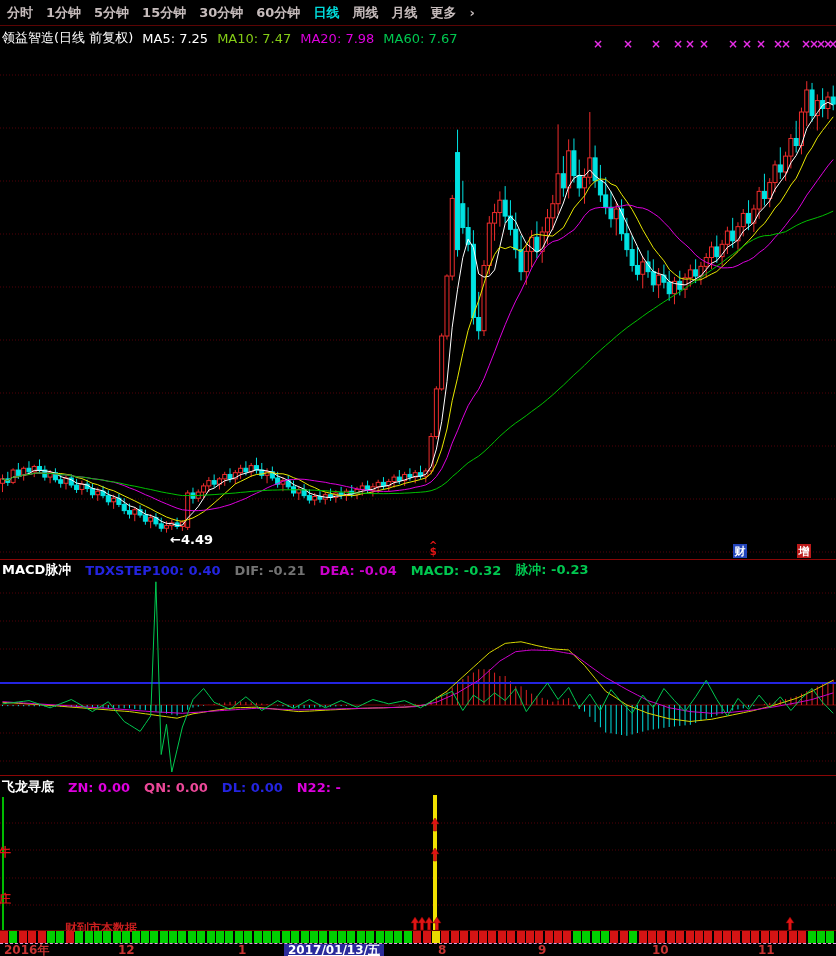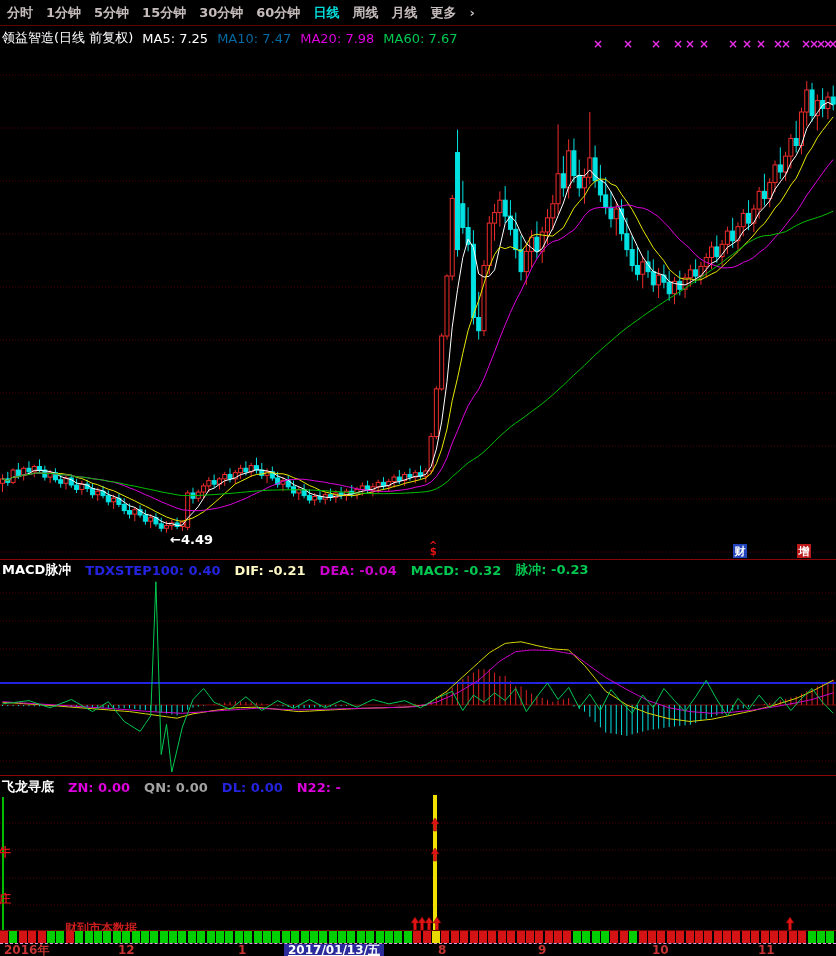--- a/index.html
+++ b/index.html
@@ -51,21 +51,21 @@
     <span class="nav-item active">日线</span>
     <span class="nav-item">周线</span>
     <span class="nav-item">月线</span>
     <span class="nav-item">更多</span>
     <span class="nav-item">›</span>
   </div>
 
 <div id="titlebar" class="abs">
   <span id="stock-title" style="color:#fff">领益智造(日线 前复权)</span>
 <span style="color: rgb(255, 255, 255);">MA5: 7.25</span>
-    <span style="color: #0369a1;">MA10: 7.47</span>
+    <span style="color: #84cc16;">MA10: 7.47</span>
     <span style="color: rgb(221, 0, 221);">MA20: 7.98</span>
     <span style="color: rgb(0, 200, 80);">MA60: 7.67</span>
   </div>
 
 <svg id="main-svg" class="abs" style="left:0;top:28px" width="836" height="530" viewBox="0 0 836 530">
     <line x1="0" y1="47" x2="836" y2="47" stroke="#520008" stroke-width="1" stroke-dasharray="1,2"></line>
     <line x1="0" y1="100" x2="836" y2="100" stroke="#520008" stroke-width="1" stroke-dasharray="1,2"></line>
     <line x1="0" y1="153" x2="836" y2="153" stroke="#520008" stroke-width="1" stroke-dasharray="1,2"></line>
     <line x1="0" y1="206" x2="836" y2="206" stroke="#520008" stroke-width="1" stroke-dasharray="1,2"></line>
     <line x1="0" y1="259" x2="836" y2="259" stroke="#520008" stroke-width="1" stroke-dasharray="1,2"></line>
@@ -419,21 +419,21 @@
 </div>
 <div id="badge-row" class="abs" style="left:0;top:544px;width:836px;height:14px">
     <div class="badge abs" style="left: 733px; background: rgb(34, 68, 187);">财</div>
     <div class="badge abs" style="left: 797px; background: rgb(187, 26, 26);">增</div>
   </div>
 <div class="hline abs" style="top:559px"></div>
 
 <div id="macd-row" class="ind-row abs" style="left:2px;top:561px">
     <span style="color: rgb(255, 255, 255);">MACD脉冲</span>
     <span style="color: rgb(36, 36, 224);">TDXSTEP100: 0.40</span>
-    <span style="color: #fef9c3;">DIF: -0.21</span>
+    <span style="color: #737373;">DIF: -0.21</span>
     <span style="color: rgb(204, 0, 204);">DEA: -0.04</span>
     <span style="color: rgb(0, 200, 80);">MACD: -0.32</span>
     <span style="color: rgb(0, 200, 80);">脉冲: -0.23</span>
   </div>
 
 <svg id="macd-svg" class="abs" style="left:0;top:578px" width="836" height="197" viewBox="0 0 836 197">
     <line x1="0" y1="15" x2="836" y2="15" stroke="#520008" stroke-width="1" stroke-dasharray="1,2"></line>
     <line x1="0" y1="43" x2="836" y2="43" stroke="#520008" stroke-width="1" stroke-dasharray="1,2"></line>
     <line x1="0" y1="71" x2="836" y2="71" stroke="#520008" stroke-width="1" stroke-dasharray="1,2"></line>
     <line x1="0" y1="155" x2="836" y2="155" stroke="#520008" stroke-width="1" stroke-dasharray="1,2"></line>
@@ -600,21 +600,21 @@
     <line x1="0" y1="105" x2="836" y2="105" stroke="#2424e0" stroke-width="2"></line>
     <polyline points="2.5,124.3 7.8,124.6 13.1,124.9 18.4,125.3 23.7,125.6 29.0,126.0 34.2,126.3 39.5,126.7 44.8,127.0 50.1,127.4 55.4,127.8 60.7,128.2 66.0,128.7 71.3,129.1 76.6,129.5 81.9,129.9 87.2,130.3 92.4,130.7 97.7,131.1 103.0,131.5 108.3,131.9 113.6,132.4 118.9,132.8 124.2,133.2 129.5,133.6 134.8,134.3 140.1,135.1 145.4,135.8 150.7,136.5 155.9,137.3 161.2,138.0 166.5,138.7 171.8,139.5 177.1,140.2 182.4,138.7 187.7,137.3 193.0,135.8 198.3,135.0 203.6,134.2 208.9,133.3 214.1,132.5 219.4,131.8 224.7,131.1 230.0,130.4 235.3,129.8 240.6,129.6 245.9,129.5 251.2,129.3 256.5,129.2 261.8,129.8 267.1,130.3 272.3,130.8 277.6,131.4 282.9,131.9 288.2,132.5 293.5,133.1 298.8,133.6 304.1,133.3 309.4,133.1 314.7,132.8 320.0,132.5 325.3,132.2 330.6,131.9 335.8,131.7 341.1,131.4 346.4,131.1 351.7,130.8 357.0,130.6 362.3,130.3 367.6,130.2 372.9,130.0 378.2,129.9 383.5,129.8 388.8,129.6 394.0,129.5 399.3,129.3 404.6,129.2 409.9,128.7 415.2,128.1 420.5,127.5 425.8,127.0 431.1,123.6 436.4,120.1 441.7,116.7 447.0,113.3 452.2,108.4 457.5,103.6 462.8,98.8 468.1,94.0 473.4,89.2 478.7,84.4 484.0,79.6 489.3,74.8 494.6,71.6 499.9,68.5 505.2,65.4 510.4,64.8 515.7,64.3 521.0,63.8 526.3,65.0 531.6,66.3 536.9,67.6 542.2,68.7 547.5,69.8 552.8,70.9 558.1,71.3 563.4,71.6 568.7,72.0 573.9,77.1 579.2,82.3 584.5,87.4 589.8,93.9 595.1,100.3 600.4,106.8 605.7,113.3 611.0,116.7 616.3,120.1 621.6,123.6 626.9,127.0 632.1,129.1 637.4,131.1 642.7,133.2 648.0,135.3 653.3,136.6 658.6,138.0 663.9,139.4 669.2,140.8 674.5,141.4 679.8,142.1 685.1,142.8 690.3,143.5 695.6,142.9 700.9,142.4 706.2,141.8 711.5,141.3 716.8,140.2 722.1,139.1 727.4,138.0 732.7,136.9 738.0,135.8 743.3,134.7 748.6,133.6 753.8,132.5 759.1,131.1 764.4,129.8 769.7,128.4 775.0,127.0 780.3,125.3 785.6,123.7 790.9,122.0 796.2,120.4 801.5,118.0 806.8,115.6 812.0,113.3 817.3,110.5 822.6,107.8 827.9,105.0 833.2,102.3 " fill="none" stroke="#d6d600" stroke-width="1"></polyline>
     <polyline points="2.5,123.7 7.8,124.0 13.1,124.4 18.4,124.7 23.7,125.0 29.0,125.3 34.2,125.7 39.5,126.0 44.8,126.3 50.1,126.7 55.4,127.0 60.7,127.3 66.0,127.7 71.3,128.0 76.6,128.3 81.9,128.7 87.2,129.0 92.4,129.3 97.7,129.6 103.0,130.0 108.3,130.3 113.6,130.7 118.9,131.1 124.2,131.5 129.5,131.9 134.8,132.4 140.1,132.8 145.4,133.2 150.7,133.6 155.9,133.9 161.2,134.2 166.5,134.4 171.8,134.7 177.1,135.0 182.4,135.3 187.7,134.9 193.0,134.5 198.3,134.2 203.6,133.8 208.9,133.4 214.1,133.1 219.4,132.7 224.7,132.4 230.0,132.0 235.3,131.7 240.6,131.3 245.9,131.0 251.2,130.6 256.5,130.3 261.8,130.5 267.1,130.7 272.3,130.9 277.6,131.1 282.9,131.3 288.2,131.5 293.5,131.7 298.8,131.9 304.1,131.8 309.4,131.7 314.7,131.5 320.0,131.4 325.3,131.3 330.6,131.1 335.8,131.0 341.1,130.8 346.4,130.7 351.7,130.6 357.0,130.4 362.3,130.3 367.6,130.2 372.9,130.0 378.2,129.9 383.5,129.8 388.8,129.6 394.0,129.4 399.3,129.2 404.6,129.0 409.9,128.8 415.2,128.7 420.5,127.5 425.8,126.5 431.1,125.3 436.4,124.3 441.7,121.9 447.0,119.6 452.2,117.2 457.5,114.9 462.8,111.7 468.1,108.6 473.4,105.4 478.7,102.3 484.0,97.4 489.3,92.6 494.6,87.8 499.9,83.0 505.2,79.9 510.4,76.8 515.7,73.7 521.0,73.1 526.3,72.5 531.6,72.0 536.9,72.1 542.2,72.3 547.5,72.4 552.8,72.5 558.1,73.5 563.4,74.5 568.7,75.4 573.9,76.4 579.2,80.3 584.5,84.1 589.8,88.0 595.1,91.8 600.4,95.6 605.7,99.5 611.0,102.5 616.3,105.5 621.6,108.6 626.9,111.6 632.1,114.3 637.4,117.1 642.7,119.8 648.0,122.6 653.3,124.4 658.6,126.2 663.9,128.0 669.2,129.8 674.5,130.7 679.8,131.7 685.1,132.6 690.3,133.6 695.6,134.0 700.9,134.4 706.2,134.8 711.5,135.3 716.8,135.0 722.1,134.7 727.4,134.4 732.7,134.2 738.0,133.6 743.3,133.1 748.6,132.5 753.8,131.9 759.1,131.1 764.4,130.3 769.7,129.5 775.0,128.7 780.3,127.7 785.6,126.7 790.9,125.8 796.2,124.8 801.5,123.7 806.8,122.6 812.0,121.5 817.3,119.8 822.6,118.2 827.9,116.5 833.2,114.9 " fill="none" stroke="#cc00cc" stroke-width="1"></polyline>
     <polyline points="2.5,125.9 7.8,125.2 13.1,124.6 18.4,123.9 23.7,123.3 29.0,122.6 34.2,124.4 39.5,126.2 44.8,128.0 50.1,129.8 55.4,127.7 60.7,125.6 66.0,123.6 71.3,121.5 76.6,124.5 81.9,127.5 87.2,130.6 92.4,133.6 97.7,130.3 103.0,127.0 108.3,123.7 113.6,130.3 118.9,136.9 124.2,143.5 129.5,146.8 134.8,150.1 140.1,153.4 145.4,145.7 150.7,138.0 155.9,3.8 161.2,176.5 166.5,146.3 171.8,194.0 177.1,171.6 182.4,149.0 187.7,135.3 193.0,121.5 198.3,116.0 203.6,110.5 208.9,117.4 214.1,124.3 219.4,126.6 224.7,129.0 230.0,131.4 235.3,127.2 240.6,123.0 245.9,118.8 251.2,123.3 256.5,127.9 261.8,132.5 267.1,129.2 272.3,125.9 277.6,122.6 282.9,125.2 288.2,127.7 293.5,130.3 298.8,127.4 304.1,124.4 309.4,121.5 314.7,124.3 320.0,127.0 325.3,129.8 330.6,127.4 335.8,125.0 341.1,122.6 346.4,124.8 351.7,127.0 357.0,129.2 362.3,126.6 367.6,124.1 372.9,121.5 378.2,123.0 383.5,124.4 388.8,125.9 394.0,124.8 399.3,123.7 404.6,122.6 409.9,125.0 415.2,127.4 420.5,129.8 425.8,126.6 431.1,123.5 436.4,120.4 441.7,118.0 447.0,115.6 452.2,113.3 457.5,122.9 462.8,132.5 468.1,124.8 473.4,117.1 478.7,120.7 484.0,124.3 489.3,119.6 494.6,114.9 499.9,118.8 505.2,122.6 510.4,116.5 515.7,110.5 521.0,122.0 526.3,133.6 531.6,126.2 536.9,118.8 542.2,111.9 547.5,105.0 552.8,113.3 558.1,121.5 563.4,115.5 568.7,109.4 573.9,119.6 579.2,129.8 584.5,122.9 589.8,116.0 595.1,124.3 600.4,132.5 605.7,122.0 611.0,111.6 616.3,117.9 621.6,124.3 626.9,129.8 632.1,135.3 637.4,126.2 642.7,117.1 648.0,123.4 653.3,129.8 658.6,120.1 663.9,110.5 669.2,116.5 674.5,122.6 679.8,128.1 685.1,133.6 690.3,126.2 695.6,118.8 700.9,110.5 706.2,102.3 711.5,111.9 716.8,121.5 722.1,129.8 727.4,138.0 732.7,129.2 738.0,120.4 743.3,125.9 748.6,131.4 753.8,124.3 759.1,117.1 764.4,123.4 769.7,129.8 775.0,124.3 780.3,118.8 785.6,125.6 790.9,132.5 796.2,126.5 801.5,120.4 806.8,115.5 812.0,110.5 817.3,117.4 822.6,124.3 827.9,129.8 833.2,135.3 " fill="none" stroke="#00c850" stroke-width="1"></polyline>
   </svg>
 <div class="hline abs" style="top:775px"></div>
 
 <div id="dragon-row" class="ind-row abs" style="left:2px;top:778px">
     <span style="color: rgb(255, 255, 255);">飞龙寻底</span>
     <span style="color: rgb(221, 0, 221);">ZN: 0.00</span>
-    <span style="color: #a3a3a3;">QN: 0.00</span>
+    <span style="color: #ec4899;">QN: 0.00</span>
     <span style="color: rgb(36, 36, 224);">DL: 0.00</span>
     <span style="color: rgb(221, 0, 221);">N22: -</span>
   </div>
 
 <svg id="dragon-svg" class="abs" style="left:0;top:795px" width="836" height="136" viewBox="0 0 836 136">
     <line x1="0" y1="28" x2="836" y2="28" stroke="#520008" stroke-width="1" stroke-dasharray="1,2"></line>
     <line x1="0" y1="55" x2="836" y2="55" stroke="#520008" stroke-width="1" stroke-dasharray="1,2"></line>
     <line x1="0" y1="83" x2="836" y2="83" stroke="#520008" stroke-width="1" stroke-dasharray="1,2"></line>
     <line x1="0" y1="110" x2="836" y2="110" stroke="#520008" stroke-width="1" stroke-dasharray="1,2"></line>
     <line x1="3" y1="2" x2="3" y2="136" stroke="#00bb00" stroke-width="2"></line>

